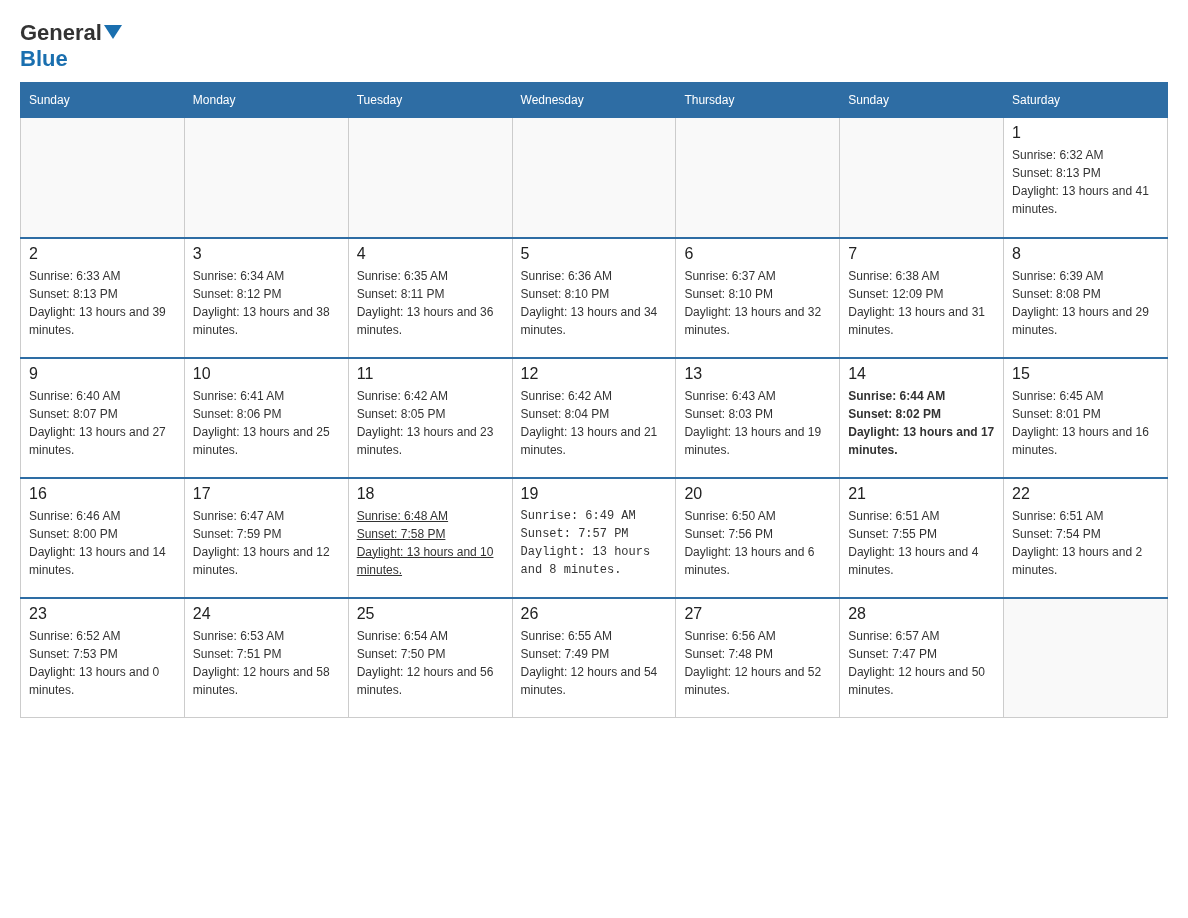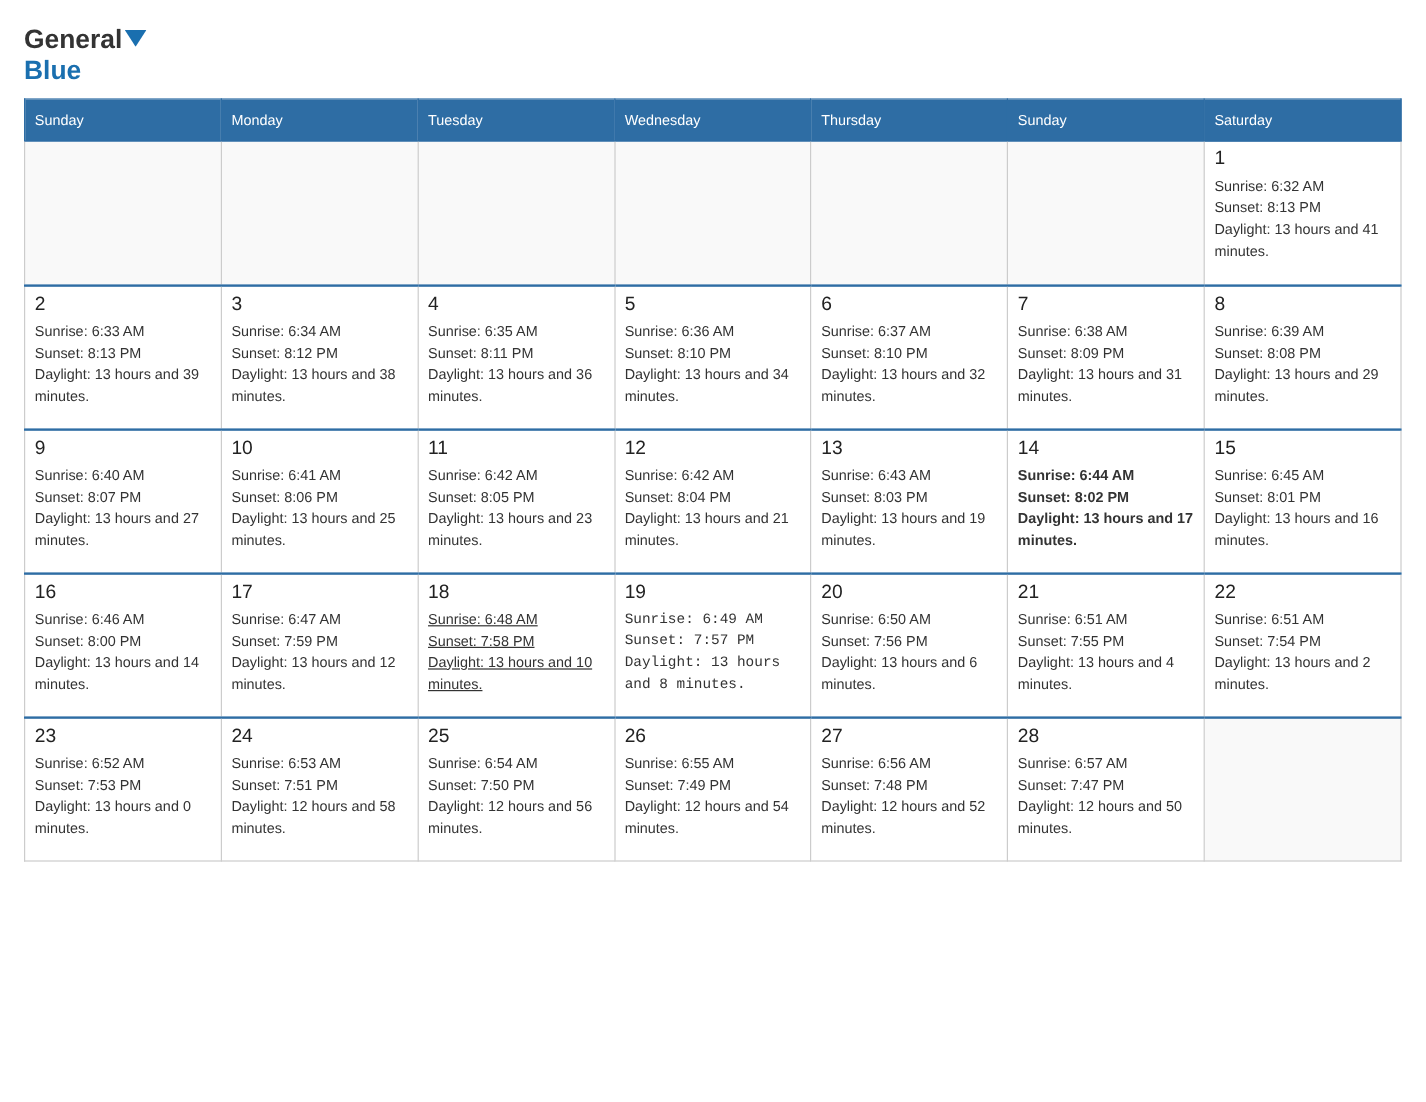--- a/index.html
+++ b/index.html
@@ -159,21 +159,21 @@
         </td>
         <td>
           <div class="day-number">6</div>
           <div class="day-info" style="white-space: pre-line;">Sunrise: 6:37 AM
 Sunset: 8:10 PM
 Daylight: 13 hours and 32 minutes.</div>
         </td>
         <td>
           <div class="day-number">7</div>
           <div class="day-info" style="white-space: pre-line;">Sunrise: 6:38 AM
-Sunset: 8:09 PM
+Sunset: 12:09 PM
 Daylight: 13 hours and 31 minutes.</div>
         </td>
         <td>
           <div class="day-number">8</div>
           <div class="day-info" style="white-space: pre-line;">Sunrise: 6:39 AM
 Sunset: 8:08 PM
 Daylight: 13 hours and 29 minutes.</div>
         </td>
       </tr>
       <tr class="row-divider">

